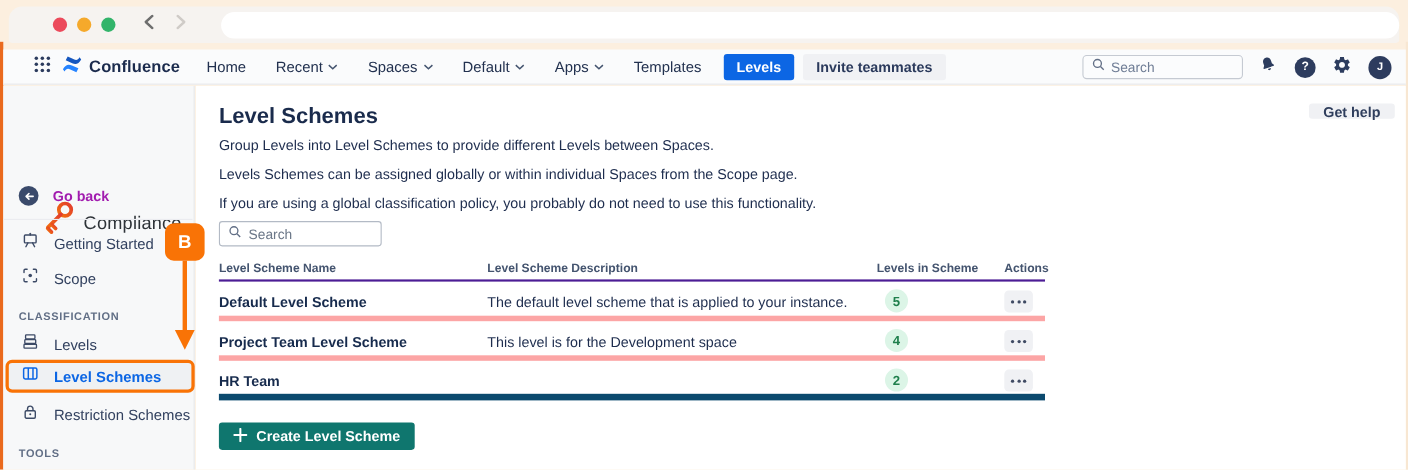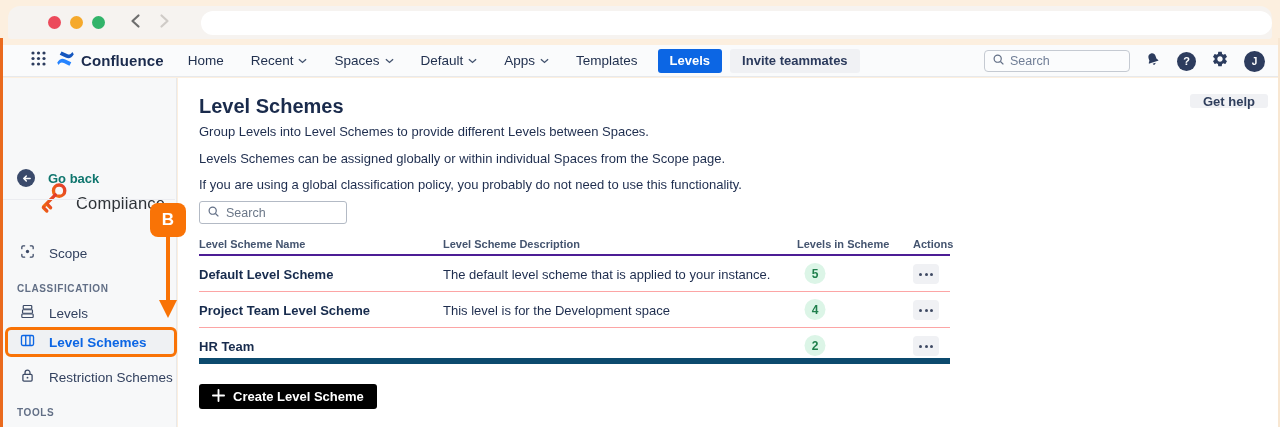--- a/index.html
+++ b/index.html
@@ -32,49 +32,49 @@
   .nav-search input::placeholder { color:#707E96; }
   .circle-ic { width:19px; height:19px; border-radius:50%; background:#2D3C5E; color:#fff; display:flex; align-items:center; justify-content:center; font-size:11px; font-weight:700; }
   .avatar { width:21px; height:21px; border-radius:50%; background:#2D3C5E; color:#fff; display:flex; align-items:center; justify-content:center; font-size:10px; font-weight:700; }
 
   
   .sidebar { position:absolute; left:3px; top:78px; width:174px; bottom:0; background:#F7F8F9; border-right:1px solid #E7E9EC; }
   .app-head { position:absolute; left:34px; top:100px; display:flex; align-items:center; gap:7px; }
   .app-name { font-size:16.5px; font-weight:500; color:#2E3338; letter-spacing:.2px; }
   .goback { position:absolute; left:14px; top:90px; display:flex; align-items:center; gap:13px; cursor:pointer; }
   .goback-circle { width:18px; height:18px; border-radius:50%; background:#3A4A6B; display:flex; align-items:center; justify-content:center; }
-  .goback-label { font-size:13px; font-weight:600; color:#0f766e; }
+  .goback-label { font-size:13px; font-weight:600; color:#a21caf; }
   .side-divider { position:absolute; left:0; right:1px; top:121px; height:1px; background:#EBECF0; }
   .side-item { position:absolute; left:6px; width:164px; height:28px; display:flex; align-items:center; gap:13px; padding-left:10px; cursor:pointer; border-radius:6px; }
   .side-item .lbl { font-size:13.5px; font-weight:500; color:#32415F; }
   .side-item.active { left:2px; width:172px; height:30px; border:3px solid #F97306; background:#EFF1F3; padding-left:11px; }
   .side-item.active .lbl { color:#0C66E4; font-weight:700; }
   .side-section { position:absolute; left:14px; font-size:10px; font-weight:700; color:#626F86; letter-spacing:.6px; }
 
   
   .main { position:absolute; left:178px; top:78px; right:2px; bottom:0; background:#FFFFFF; }
   .page-title { position:absolute; left:21px; top:17px; font-size:20px; font-weight:700; color:#1A2B4C; }
   .para { position:absolute; left:21px; font-size:13px; color:#1E2D4E; }
   .btn-gethelp { position:absolute; right:10px; top:16px; height:14px; padding:0 13px; background:#F0F1F4; border:none; border-radius:3px; font-size:13px; font-weight:600; color:#2F3E5C; cursor:pointer; font-family:inherit; }
   .main-search { position:absolute; left:21px; top:123px; width:148px; height:23px; border:1.5px solid #B3BAC5; border-radius:3px; background:#fff; display:flex; align-items:center; gap:6px; padding:0 7px; }
   .main-search input { border:none; outline:none; font-size:12.5px; color:#44546F; width:100%; font-family:inherit; background:transparent; }
   .main-search input::placeholder { color:#6B7788; }
 
   .table { position:absolute; left:21px; top:158px; width:751px; }
   .thead { position:relative; height:20px; border-bottom:2px solid #4c1d95; }
   .th { position:absolute; top:2px; font-size:11px; font-weight:700; color:#44546F; }
-  .trow { position:relative; height:36px; border-bottom:1px solid #fca5a5; }
+  .trow { position:relative; height:36px; border-bottom:5px solid #fca5a5; }
   .trow:last-of-type { border-bottom:6px solid #0c4a6e; }
   .cell-name { position:absolute; left:0; top:11px; font-size:13px; font-weight:700; color:#172B4D; }
   .cell-desc { position:absolute; left:244px; top:11px; font-size:13px; color:#1E2D4E; }
   .badge { position:absolute; left:616px; top:7px; transform:translateX(-50%); width:21px; height:21px; border-radius:50%; background:#DCF5E7; color:#1F7F4C; font-size:12px; font-weight:600; display:flex; align-items:center; justify-content:center; }
   .btn-dots { position:absolute; left:714px; top:8px; width:26px; height:20px; background:#F0F1F4; border:none; border-radius:4px; display:flex; align-items:center; justify-content:center; gap:2.5px; cursor:pointer; }
   .dot { width:3px; height:3px; border-radius:50%; background:#3F4A63; }
 
-  .btn-create-scheme { position:absolute; left:21px; top:306px; height:25px; padding:0 13px; background:#000000; color:#fff; border:none; border-radius:3px; font-size:13px; font-weight:600; display:flex; align-items:center; gap:8px; cursor:pointer; font-family:inherit; }
+  .btn-create-scheme { position:absolute; left:21px; top:306px; height:25px; padding:0 13px; background:#0f766e; color:#fff; border:none; border-radius:3px; font-size:13px; font-weight:600; display:flex; align-items:center; gap:8px; cursor:pointer; font-family:inherit; }
 
   
   .anno-badge { position:absolute; left:150px; top:203px; width:36px; height:34px; background:#F97306; border-radius:8px; color:#fff; font-size:17px; font-weight:700; display:flex; align-items:center; justify-content:center; z-index:20; }
   .anno-line { position:absolute; left:166px; top:237px; width:4px; height:64px; background:#F97306; z-index:20; }
   .anno-head { position:absolute; left:159px; top:300px; width:0; height:0; border-left:9px solid transparent; border-right:9px solid transparent; border-top:18px solid #F97306; z-index:20; }
 </style>
 </head>
 <body>
 
 <div class="chrome">
@@ -202,20 +202,30 @@
   <div class="goback" style="top:91px">
     <span class="goback-circle">
       <svg width="11" height="11" viewBox="0 0 12 12">
           <path d="M10 6H3 M5.8 3.2 L3 6 l2.8 2.8" fill="none" stroke="#fff" stroke-width="1.6" stroke-linecap="round" stroke-linejoin="round"></path>
         </svg>
     </span>
     <span class="goback-label">Go back</span>
   </div>
   <div class="side-divider"></div>
 
+  <div class="side-item" style="top:129px">
+    <span>
+      <svg width="17" height="17" viewBox="0 0 24 24" fill="none" stroke="#3C4A66" stroke-width="1.8" stroke-linecap="round">
+        <path d="M12 3v2.2"></path>
+          <rect x="4.5" y="5.2" width="15" height="10" rx="1.2"></rect>
+          <path d="M9 15.2l-2.6 5M15 15.2l2.6 5"></path>
+      </svg>
+    </span>
+    <span class="lbl">Getting Started</span>
+  </div>
   <div class="side-item" style="top:161px">
     <span>
       <svg width="17" height="17" viewBox="0 0 24 24" fill="none" stroke="#3C4A66" stroke-width="1.8" stroke-linecap="round">
         <path d="M4 8V5.6A1.6 1.6 0 0 1 5.6 4H8"></path>
           <path d="M16 4h2.4A1.6 1.6 0 0 1 20 5.6V8"></path>
           <path d="M20 16v2.4a1.6 1.6 0 0 1-1.6 1.6H16"></path>
           <path d="M8 20H5.6A1.6 1.6 0 0 1 4 18.4V16"></path>
           <circle cx="12" cy="12" r="2.3" fill="#3C4A66" stroke="none"></circle>
       </svg>
     </span>

